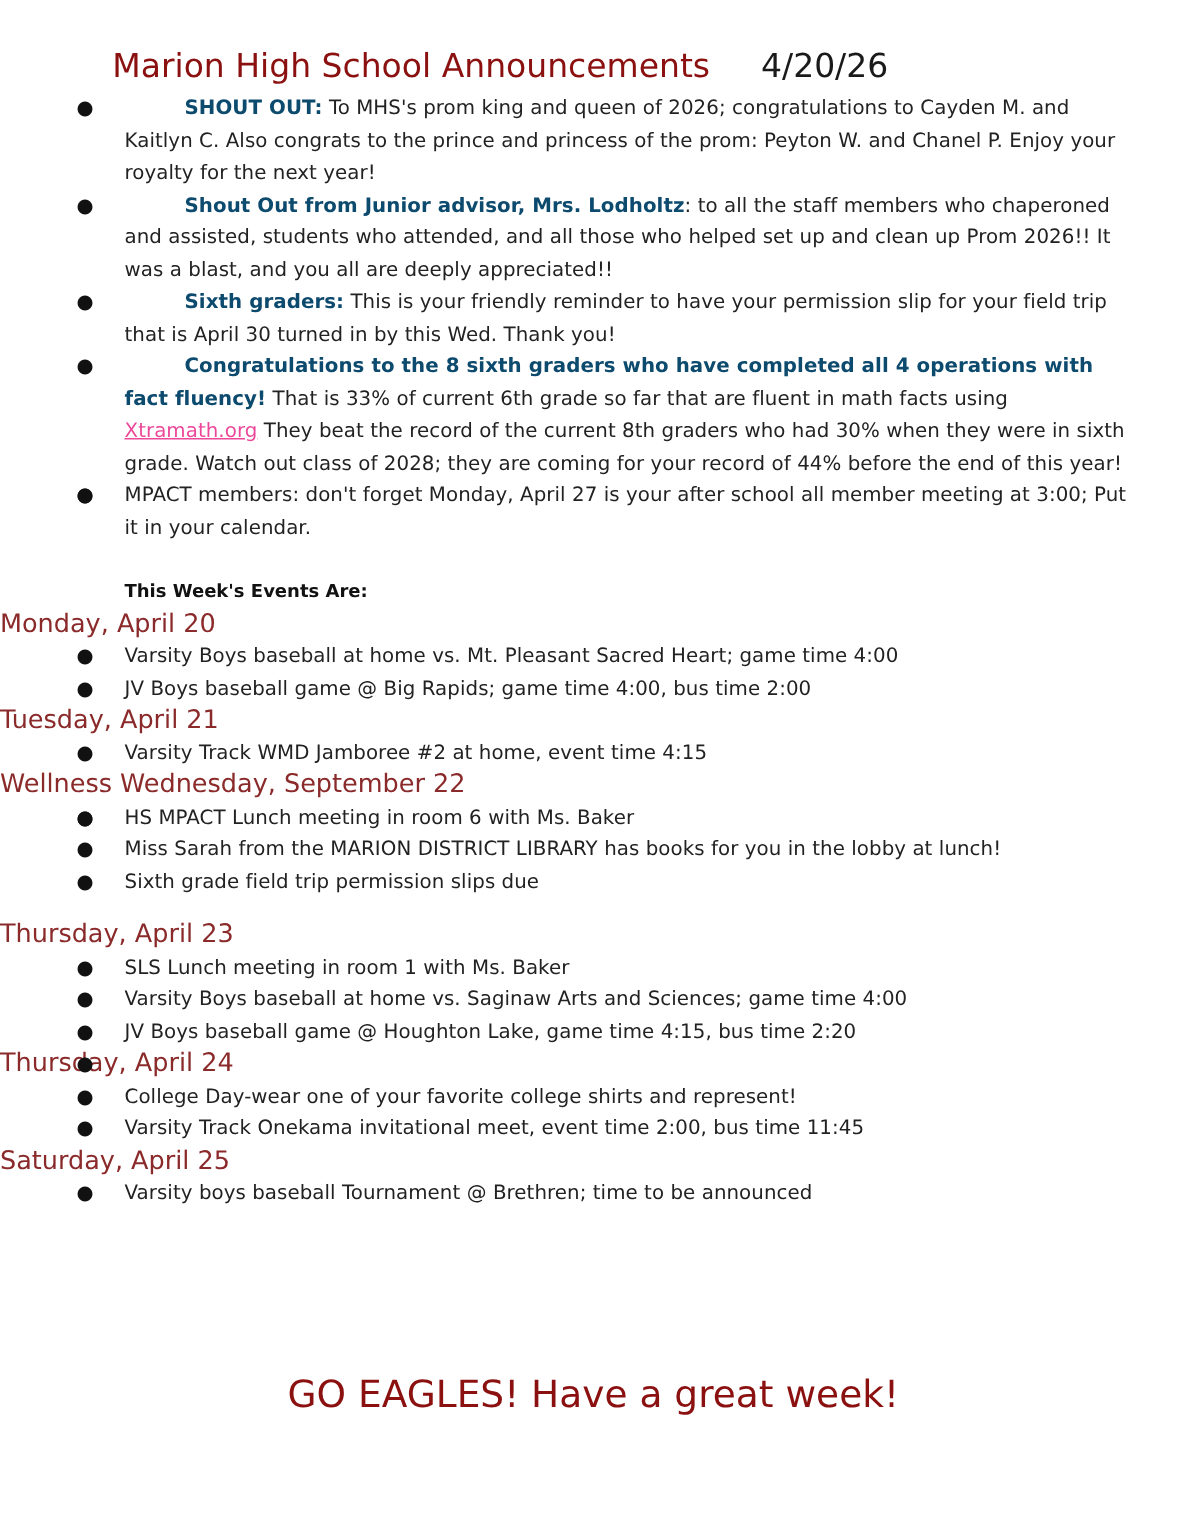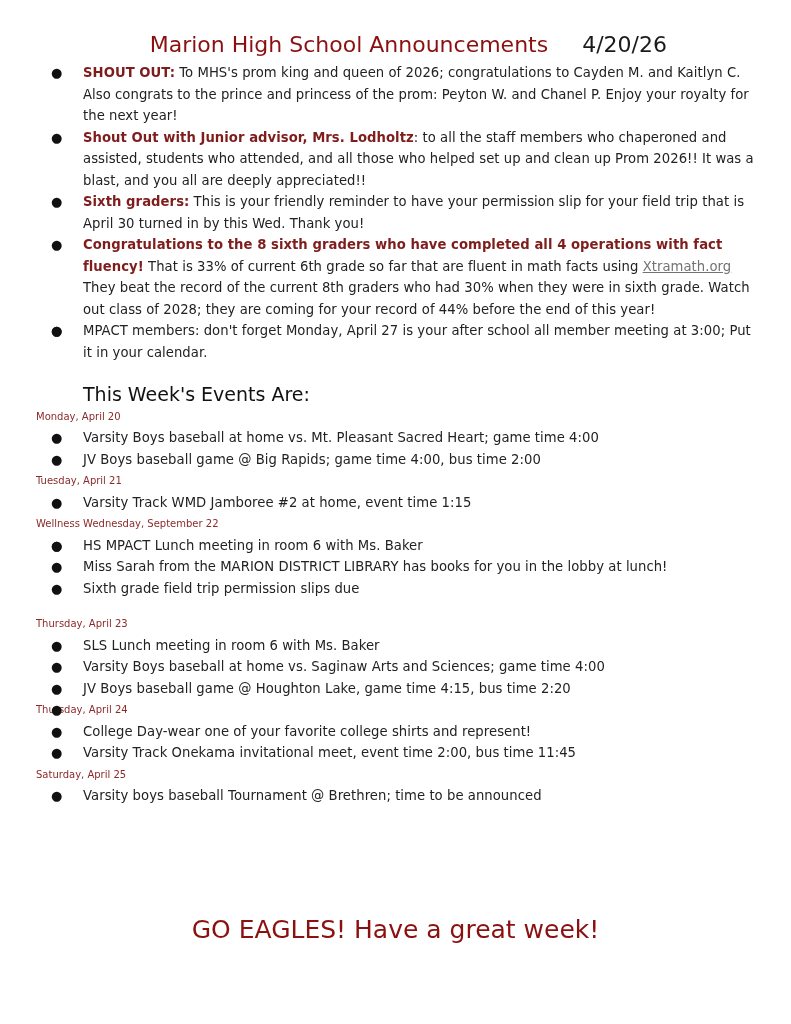--- a/index.html
+++ b/index.html
@@ -13,21 +13,21 @@
       position: relative;
       overflow: hidden;
       font-family: "DejaVu Sans", sans-serif;
       color: #222222;
     }
     .title-row {
       position: absolute;
       top: 28px;
       left: 0;
       width: 667px;
-      text-align: right;
+      text-align: center;
       white-space: nowrap;
       font-size: 22px;
       line-height: 34px;
     }
     .title-text {
       color: #8b1010;
     }
     .title-date {
       color: #1a1a1a;
       margin-left: 34px;
@@ -52,36 +52,35 @@
       letter-spacing: 0.05px;
     }
     ul.bullets li .dot {
       position: absolute;
       left: 51px;
       top: 0;
       font-size: 13px;
       line-height: 21.5px;
       color: #111;
     }
-    b { font-weight: bold; color: #7f1d1d; }
+    b { font-weight: bold; color: #0c4a6e; margin-left: 40px; }
     a.link {
-      color: #737373;
+      color: #ec4899;
       text-decoration: underline;
     }
     .events-heading {
       padding-left: 83px;
-      font-size: 19px;
-      font-weight: normal;
+      font-size: 12px;
+      font-weight: bold;
       line-height: 21.5px;
       margin-top: 21px;
       color: #111;
     }
     .day-heading {
-      padding-left: 36px;
-      font-size: 10px;
+      font-size: 17px;
       line-height: 21.5px;
       color: #8b2a2a;
     }
     .gap {
       height: 14px;
     }
     .footer {
       position: absolute;
       top: 912px;
       left: 0;
@@ -101,21 +100,21 @@
 </div>
 
 <div class="content">
   <ul class="bullets">
     <li>
       <span class="dot">●</span>
       <b>SHOUT OUT:</b><span> To MHS's prom king and queen of 2026; congratulations to Cayden M. and Kaitlyn C. Also congrats to the prince and princess of the prom: Peyton W. and Chanel P. Enjoy your royalty for the next year!</span>
     </li>
     <li>
       <span class="dot">●</span>
-      <b>Shout Out with Junior advisor, Mrs. Lodholtz</b><span>: to all the staff members who chaperoned and assisted, students who attended, and all those who helped set up and clean up Prom 2026!! It was a blast, and you all are deeply appreciated!!</span>
+      <b>Shout Out from Junior advisor, Mrs. Lodholtz</b><span>: to all the staff members who chaperoned and assisted, students who attended, and all those who helped set up and clean up Prom 2026!! It was a blast, and you all are deeply appreciated!!</span>
     </li>
     <li>
       <span class="dot">●</span>
       <b>Sixth graders:</b><span> This is your friendly reminder to have your permission slip for your field trip that is April 30 turned in by this Wed. Thank you!</span>
     </li>
     <li>
       <span class="dot">●</span>
       <b>Congratulations to the 8 sixth graders who have completed all 4 operations with fact fluency!</b><span> That is 33% of current 6th grade so far that are fluent in math facts using </span><a class="link" href="#">Xtramath.org</a><span>  They beat the record of the current 8th graders who had 30% when they were in sixth grade. Watch out class of 2028; they are coming for your record of 44% before the end of this year!</span>
     </li>
     <li>
@@ -130,36 +129,36 @@
   <div class="events-heading">This Week's Events Are:</div>
 
   <div class="day-heading">Monday, April 20</div>
   <ul class="bullets">
     <li><span class="dot">●</span><span>Varsity Boys baseball at home vs. Mt. Pleasant Sacred Heart; game time 4:00</span></li>
     <li><span class="dot">●</span><span>JV Boys baseball game @ Big Rapids; game time 4:00, bus time 2:00</span></li>
   </ul>
 
   <div class="day-heading">Tuesday, April 21</div>
   <ul class="bullets">
-    <li><span class="dot">●</span><span>Varsity Track WMD Jamboree #2 at home, event time 1:15</span></li>
+    <li><span class="dot">●</span><span>Varsity Track WMD Jamboree #2 at home, event time 4:15</span></li>
   </ul>
 
   <div class="day-heading">Wellness Wednesday, September 22</div>
   <ul class="bullets">
     <li><span class="dot">●</span></li>
     <li><span class="dot">●</span><span>HS MPACT Lunch meeting in room 6 with Ms. Baker</span></li>
     <li><span class="dot">●</span><span>Miss Sarah from the MARION DISTRICT LIBRARY has books for you in the lobby at lunch!</span></li>
     <li><span class="dot">●</span><span>Sixth grade field trip permission slips due</span></li>
   </ul>
 
   <div class="gap"></div>
 
   <div class="day-heading">Thursday, April 23</div>
   <ul class="bullets">
-    <li><span class="dot">●</span><span>SLS Lunch meeting in room 6 with Ms. Baker</span></li>
+    <li><span class="dot">●</span><span>SLS Lunch meeting in room 1 with Ms. Baker</span></li>
     <li><span class="dot">●</span><span>Varsity Boys baseball at home vs. Saginaw Arts and Sciences; game time 4:00</span></li>
     <li><span class="dot">●</span><span>JV Boys baseball game @ Houghton Lake, game time 4:15, bus time 2:20</span></li>
     <li><span class="dot">●</span></li>
   </ul>
 
   <div class="day-heading">Thursday, April 24</div>
   <ul class="bullets">
     <li><span class="dot">●</span><span>College Day-wear one of your favorite college shirts and represent!</span></li>
     <li><span class="dot">●</span><span>Varsity Track Onekama invitational meet, event time 2:00, bus time 11:45</span></li>
   </ul>

